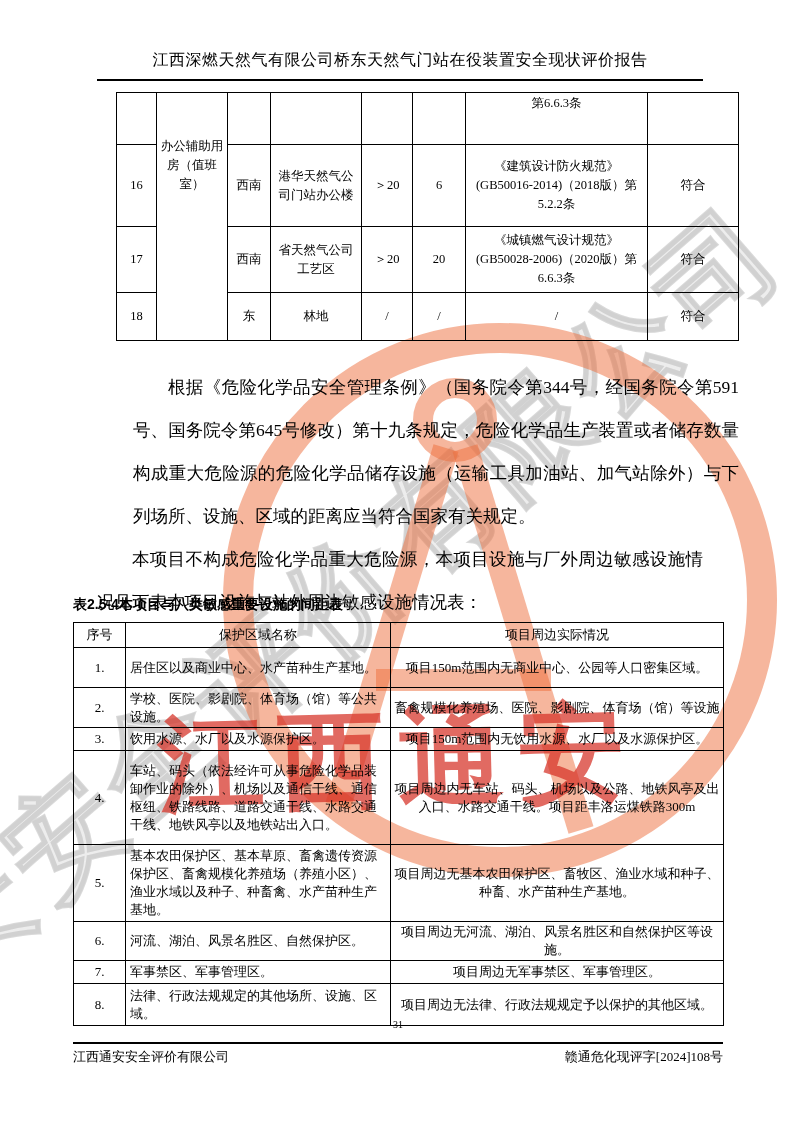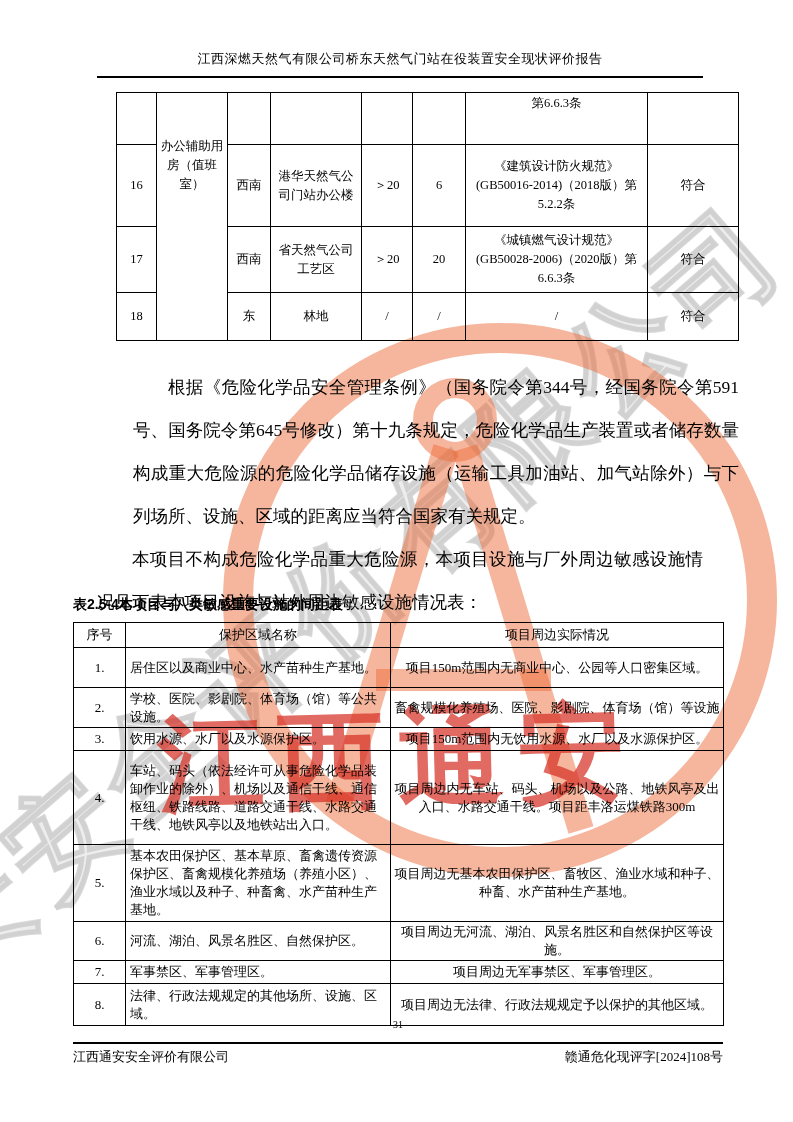--- a/index.html
+++ b/index.html
@@ -24,21 +24,21 @@
   .wm-cyan{
     left:358px;top:528px;font-size:142px;font-weight:bold;letter-spacing:-8px;
     color:rgba(120,205,228,0.55);
     font-family:"Liberation Sans","DejaVu Sans",sans-serif;
   }
   .wm-emblem{left:213px;top:318px;}
   
   .content{position:relative;z-index:1;}
   .doc-header{
     position:absolute;left:97px;top:50px;width:606px;text-align:center;
-    font-size:13px;letter-spacing:.5px;padding-bottom:8px;border-bottom:2px solid #000;
+    font-size:16px;letter-spacing:.5px;padding-bottom:8px;border-bottom:2px solid #000;
   }
   table{border-collapse:collapse;table-layout:fixed;background:transparent;}
   td,th{border:1.5px solid #000;padding:1px 3px;overflow:hidden;}
   .t1{
     position:absolute;left:116px;top:92px;width:622px;
     font-size:12.5px;line-height:1.5;text-align:center;
   }
   .t1 .std-top{vertical-align:top;margin-top:44px;}
   .t1 .merged{vertical-align:top;padding-top:44px;margin-top:24px;}
   .t2{

